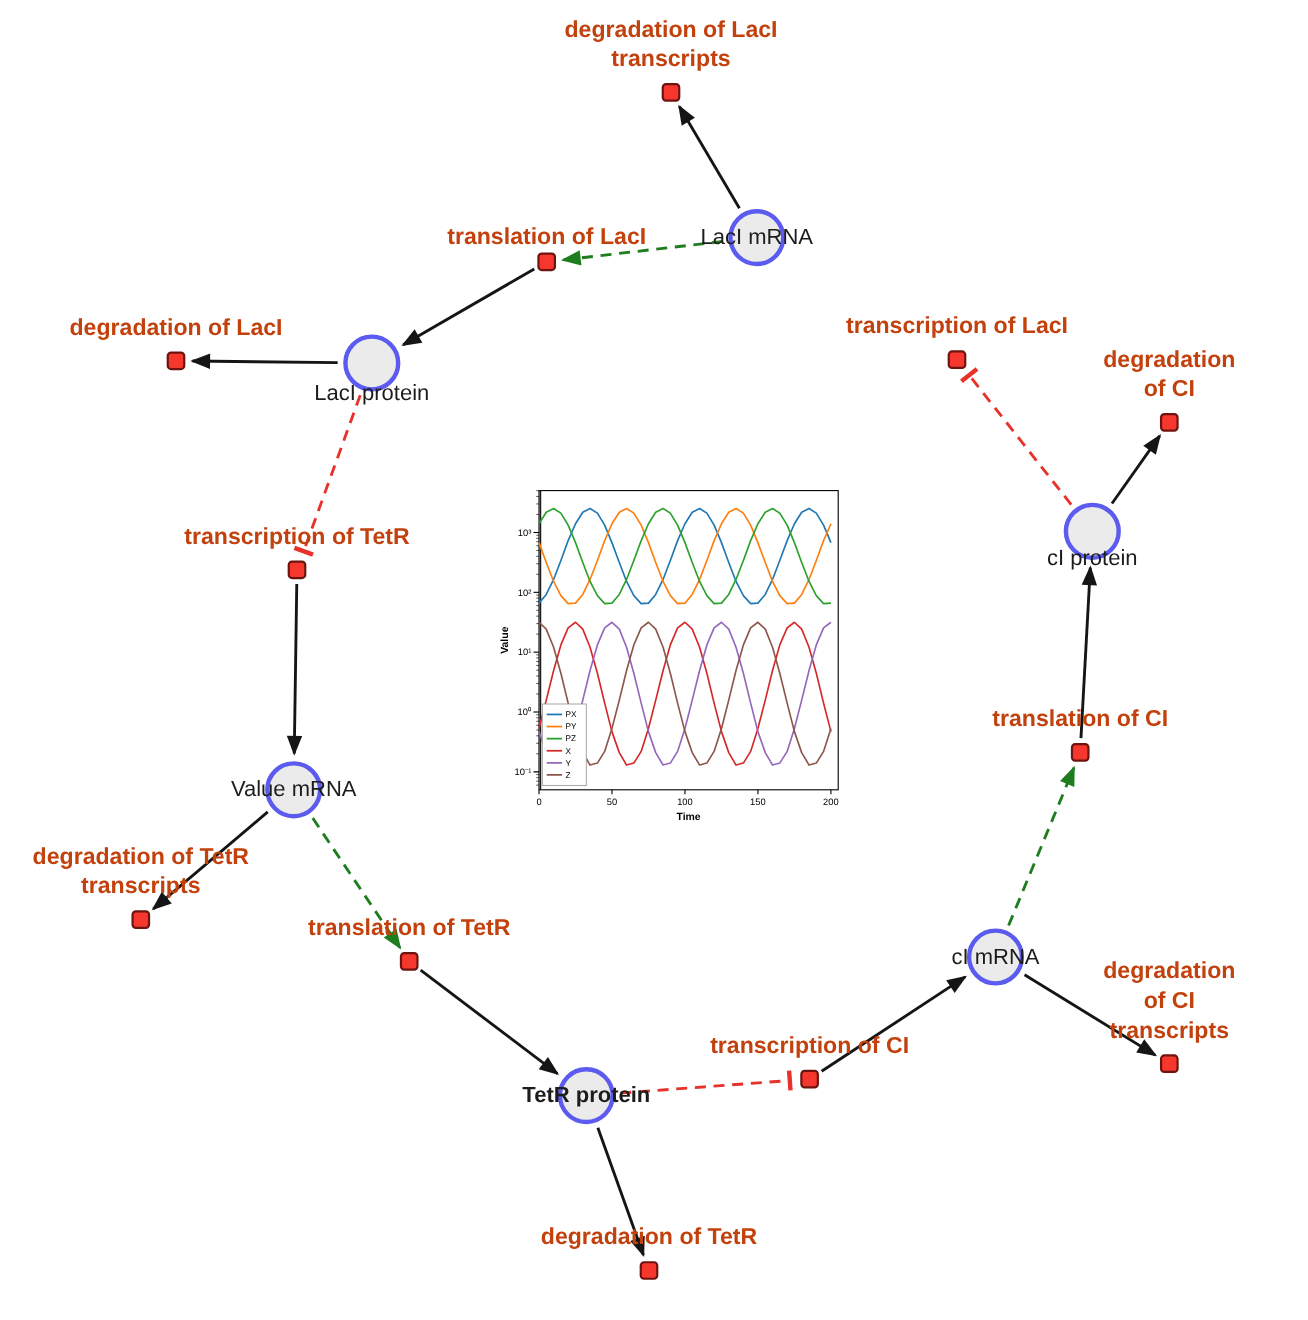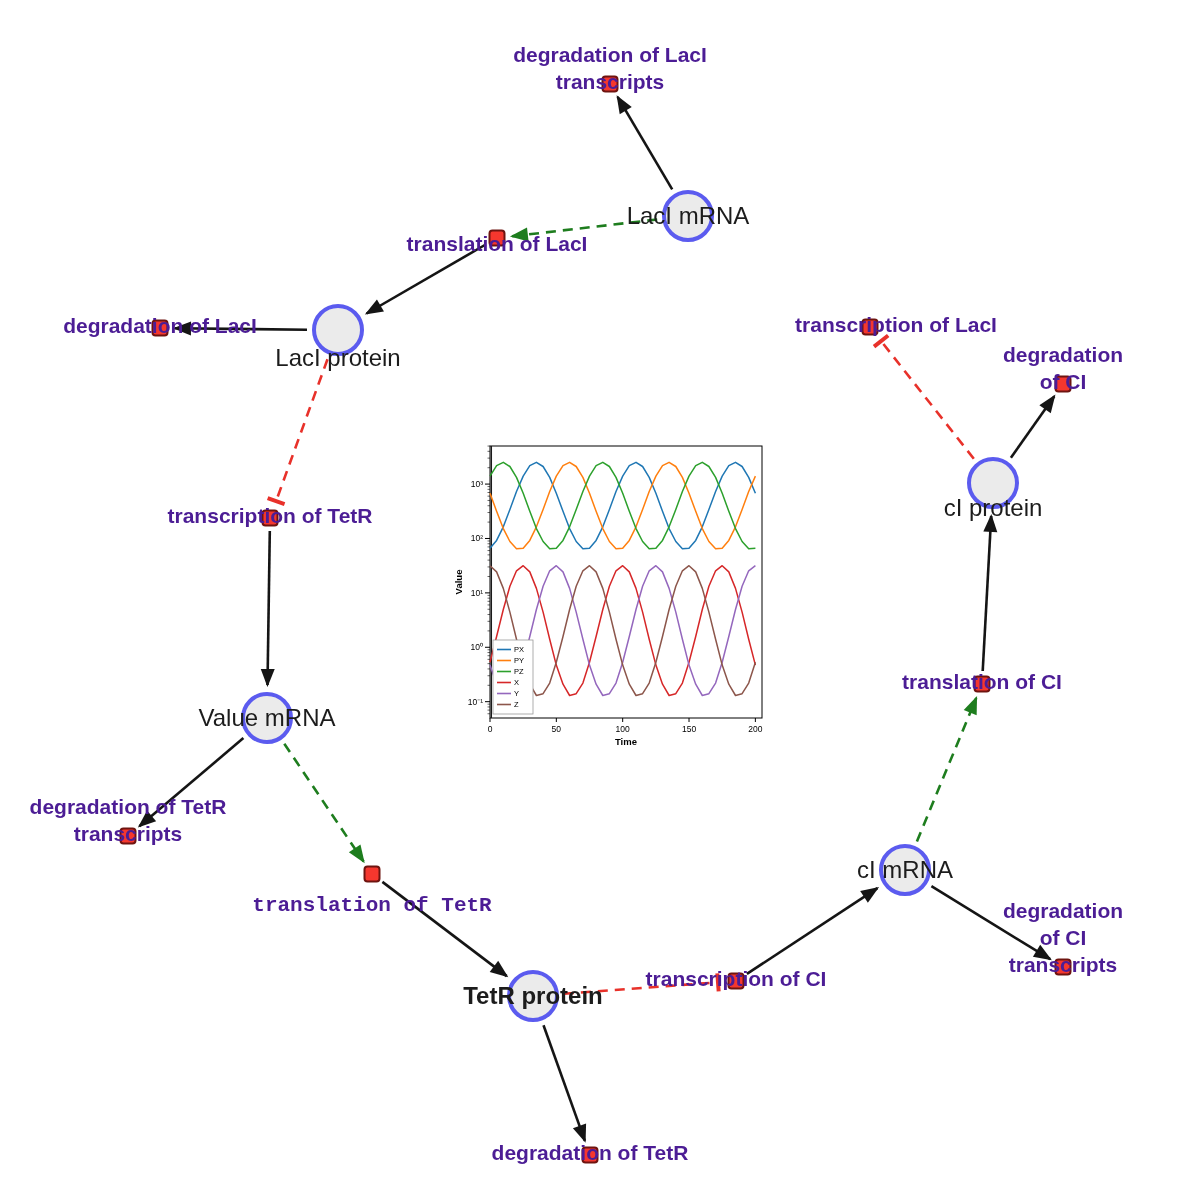--- a/index.html
+++ b/index.html
@@ -8,31 +8,31 @@
     font-family:"Liberation Sans",sans-serif;overflow:hidden;
   }
   .edges{position:absolute;left:0;top:0;}
   .species-node{
     position:absolute;width:52px;height:52px;border-radius:50%;
     box-sizing:border-box;border:4px solid #5b5bef;background:#ebebeb;
     transform:translate(-50%,-50%);cursor:pointer;
   }
   .species-label{
     position:absolute;transform:translate(-50%,-50%);
-    font-size:24px;color:#1c1c1c;white-space:pre;line-height:1.1;
+    font-size:20px;color:#1c1c1c;white-space:pre;line-height:1.1;
   }
   .reaction-node{
     position:absolute;width:17px;height:17px;box-sizing:border-box;
     background:#f5372e;border:2.5px solid #6e1410;border-radius:4px;
     transform:translate(-50%,-50%);cursor:pointer;
   }
   .reaction-label{
     position:absolute;transform:translate(-50%,-100%);
-    font-size:21px;font-weight:bold;color:#4c1d95;text-align:center;
-    white-space:pre-line;line-height:1.28;margin-top:28px;
+    font-size:21px;font-weight:bold;color:#c2410c;text-align:center;
+    white-space:pre-line;line-height:1.28;
   }
   .chart{position:absolute;left:450px;top:438px;}
   .chart text{font-family:"Liberation Sans",sans-serif;}
 </style>
 </head>
 <body>
 
 <div class="canvas">
   <svg class="edges" width="1189" height="1200" viewBox="0 0 1189 1200">
     <defs>
@@ -161,34 +161,34 @@
     <div class="species-node" style="left: 905px; top: 870px; background: rgb(235, 235, 235); border-color: rgb(91, 91, 239);"></div>
     <div class="species-label" style="left: 905px; top: 870px;">cI mRNA</div>
     <div class="species-node" style="left: 993px; top: 483px; background: rgb(235, 235, 235); border-color: rgb(91, 91, 239);"></div>
     <div class="species-label" style="left: 993px; top: 508px;">cI protein</div>
     <div class="reaction-node" style="left: 610px; top: 84px; background: rgb(245, 55, 46); border-color: rgb(110, 20, 16);"></div>
     <div class="reaction-label" style="left: 610px; top: 68px;">degradation of LacI
 transcripts</div>
     <div class="reaction-node" style="left: 497px; top: 238px; background: rgb(245, 55, 46); border-color: rgb(110, 20, 16);"></div>
     <div class="reaction-label" style="left: 497px; top: 230px;">translation of LacI</div>
     <div class="reaction-node" style="left: 870px; top: 327px; background: rgb(245, 55, 46); border-color: rgb(110, 20, 16);"></div>
-    <div class="reaction-label" style="left: 896px; top: 311px;">transcription of LacI</div>
+    <div class="reaction-label" style="left: 870px; top: 311px;">transcription of LacI</div>
     <div class="reaction-node" style="left: 160px; top: 328px; background: rgb(245, 55, 46); border-color: rgb(110, 20, 16);"></div>
     <div class="reaction-label" style="left: 160px; top: 312px;">degradation of LacI</div>
     <div class="reaction-node" style="left: 1063px; top: 384px; background: rgb(245, 55, 46); border-color: rgb(110, 20, 16);"></div>
     <div class="reaction-label" style="left: 1063px; top: 368px;">degradation of CI</div>
     <div class="reaction-node" style="left: 270px; top: 518px; background: rgb(245, 55, 46); border-color: rgb(110, 20, 16);"></div>
     <div class="reaction-label" style="left: 270px; top: 502px;">transcription of TetR</div>
     <div class="reaction-node" style="left: 982px; top: 684px; background: rgb(245, 55, 46); border-color: rgb(110, 20, 16);"></div>
     <div class="reaction-label" style="left: 982px; top: 668px;">translation of CI</div>
     <div class="reaction-node" style="left: 128px; top: 836px; background: rgb(245, 55, 46); border-color: rgb(110, 20, 16);"></div>
     <div class="reaction-label" style="left: 128px; top: 820px;">degradation of TetR
 transcripts</div>
     <div class="reaction-node" style="left: 372px; top: 874px; background: rgb(245, 55, 46); border-color: rgb(110, 20, 16);"></div>
-    <div class="reaction-label" style="left: 372px; top: 892px; font-family: Liberation Mono, monospace;">translation of TetR</div>
+    <div class="reaction-label" style="left: 372px; top: 858px;">translation of TetR</div>
     <div class="reaction-node" style="left: 1063px; top: 967px; background: rgb(245, 55, 46); border-color: rgb(110, 20, 16);"></div>
     <div class="reaction-label" style="left: 1063px; top: 951px;">degradation of CI
 transcripts</div>
     <div class="reaction-node" style="left: 736px; top: 981px; background: rgb(245, 55, 46); border-color: rgb(110, 20, 16);"></div>
     <div class="reaction-label" style="left: 736px; top: 965px;">transcription of CI</div>
     <div class="reaction-node" style="left: 590px; top: 1155px; background: rgb(245, 55, 46); border-color: rgb(110, 20, 16);"></div>
     <div class="reaction-label" style="left: 590px; top: 1139px;">degradation of TetR</div>
   </div>
 
 </body></html>

